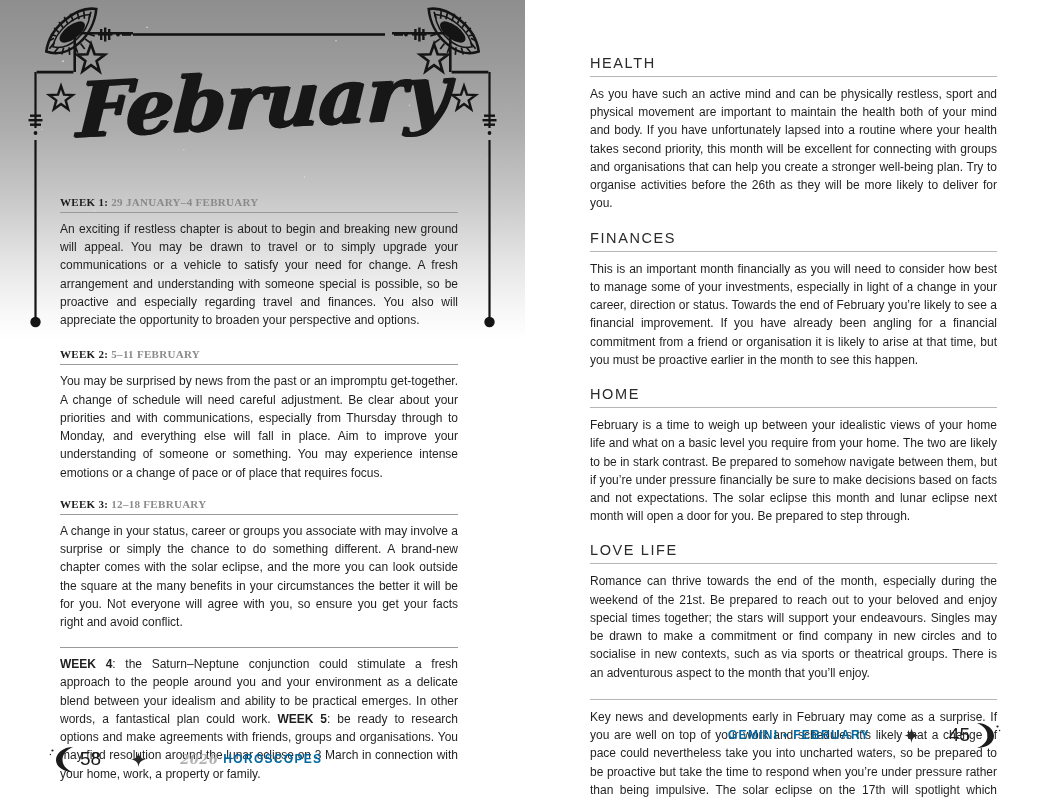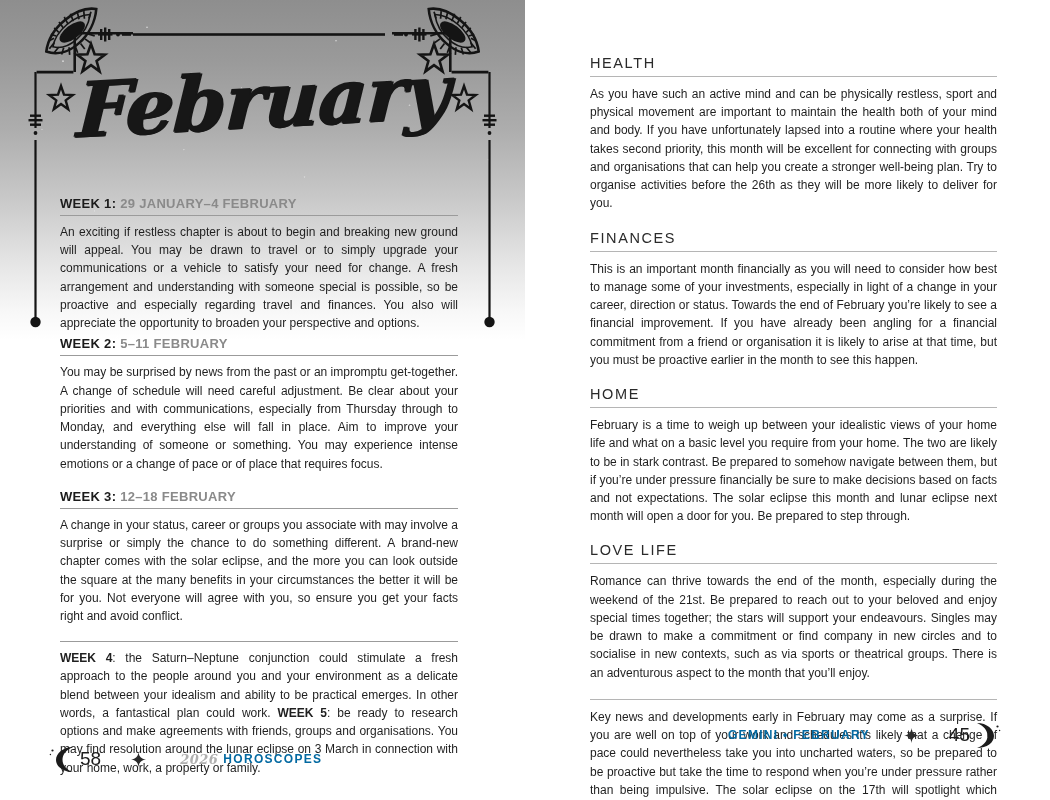--- a/index.html
+++ b/index.html
@@ -40,34 +40,34 @@
     position:absolute;left:0;right:0;top:56px;text-align:center;
     font-family:"DejaVu Serif", serif;
     font-style:italic;font-weight:700;font-size:76px;
     letter-spacing:-1px;color:#171717;
     transform:rotate(-3deg) skewX(-6deg);
     text-shadow:1px 1px 0 #171717,2px 1px 0 #171717;
   }
 
   .left-body{position:absolute;left:60px;top:196px;width:398px;}
   .week-head{
-    font-family:Liberation Sans, sans-serif;
-    font-weight:700;font-size:13px;letter-spacing:.3px;
+    font-family:Liberation Serif, serif;
+    font-weight:700;font-size:11px;letter-spacing:.3px;
     color:#1c1c1c;text-transform:uppercase;margin:0 0 4px 0;
     white-space:nowrap;
   }
   .week-head .rng{color:#8a8a8a;font-weight:700;}
   .week-head .sep{color:#8a8a8a;font-weight:700;}
   .rule{height:1px;background:#9b9b9b;margin:0 0 7px 0;}
   .para{
     font-size:12px;line-height:1.52;text-align:justify;
     margin:0 0 16px 0;color:#1f1f1f;
   }
   .para b{font-weight:700;}
-  .wk1{margin-bottom:4px;}
+  .wk1{margin-bottom:19px;}
 
   
   .page-right{position:relative;width:525px;height:776px;}
   .right-body{position:absolute;left:65px;top:55px;width:407px;}
   .sec-head{
     font-family:"Liberation Sans", sans-serif;
     font-weight:400;font-size:14.5px;letter-spacing:1.6px;
     color:#2a2a2a;text-transform:uppercase;margin:0 0 5px 0;
   }
   .sec-rule{height:1px;background:#b5b5b5;margin:0 0 8px 0;}

